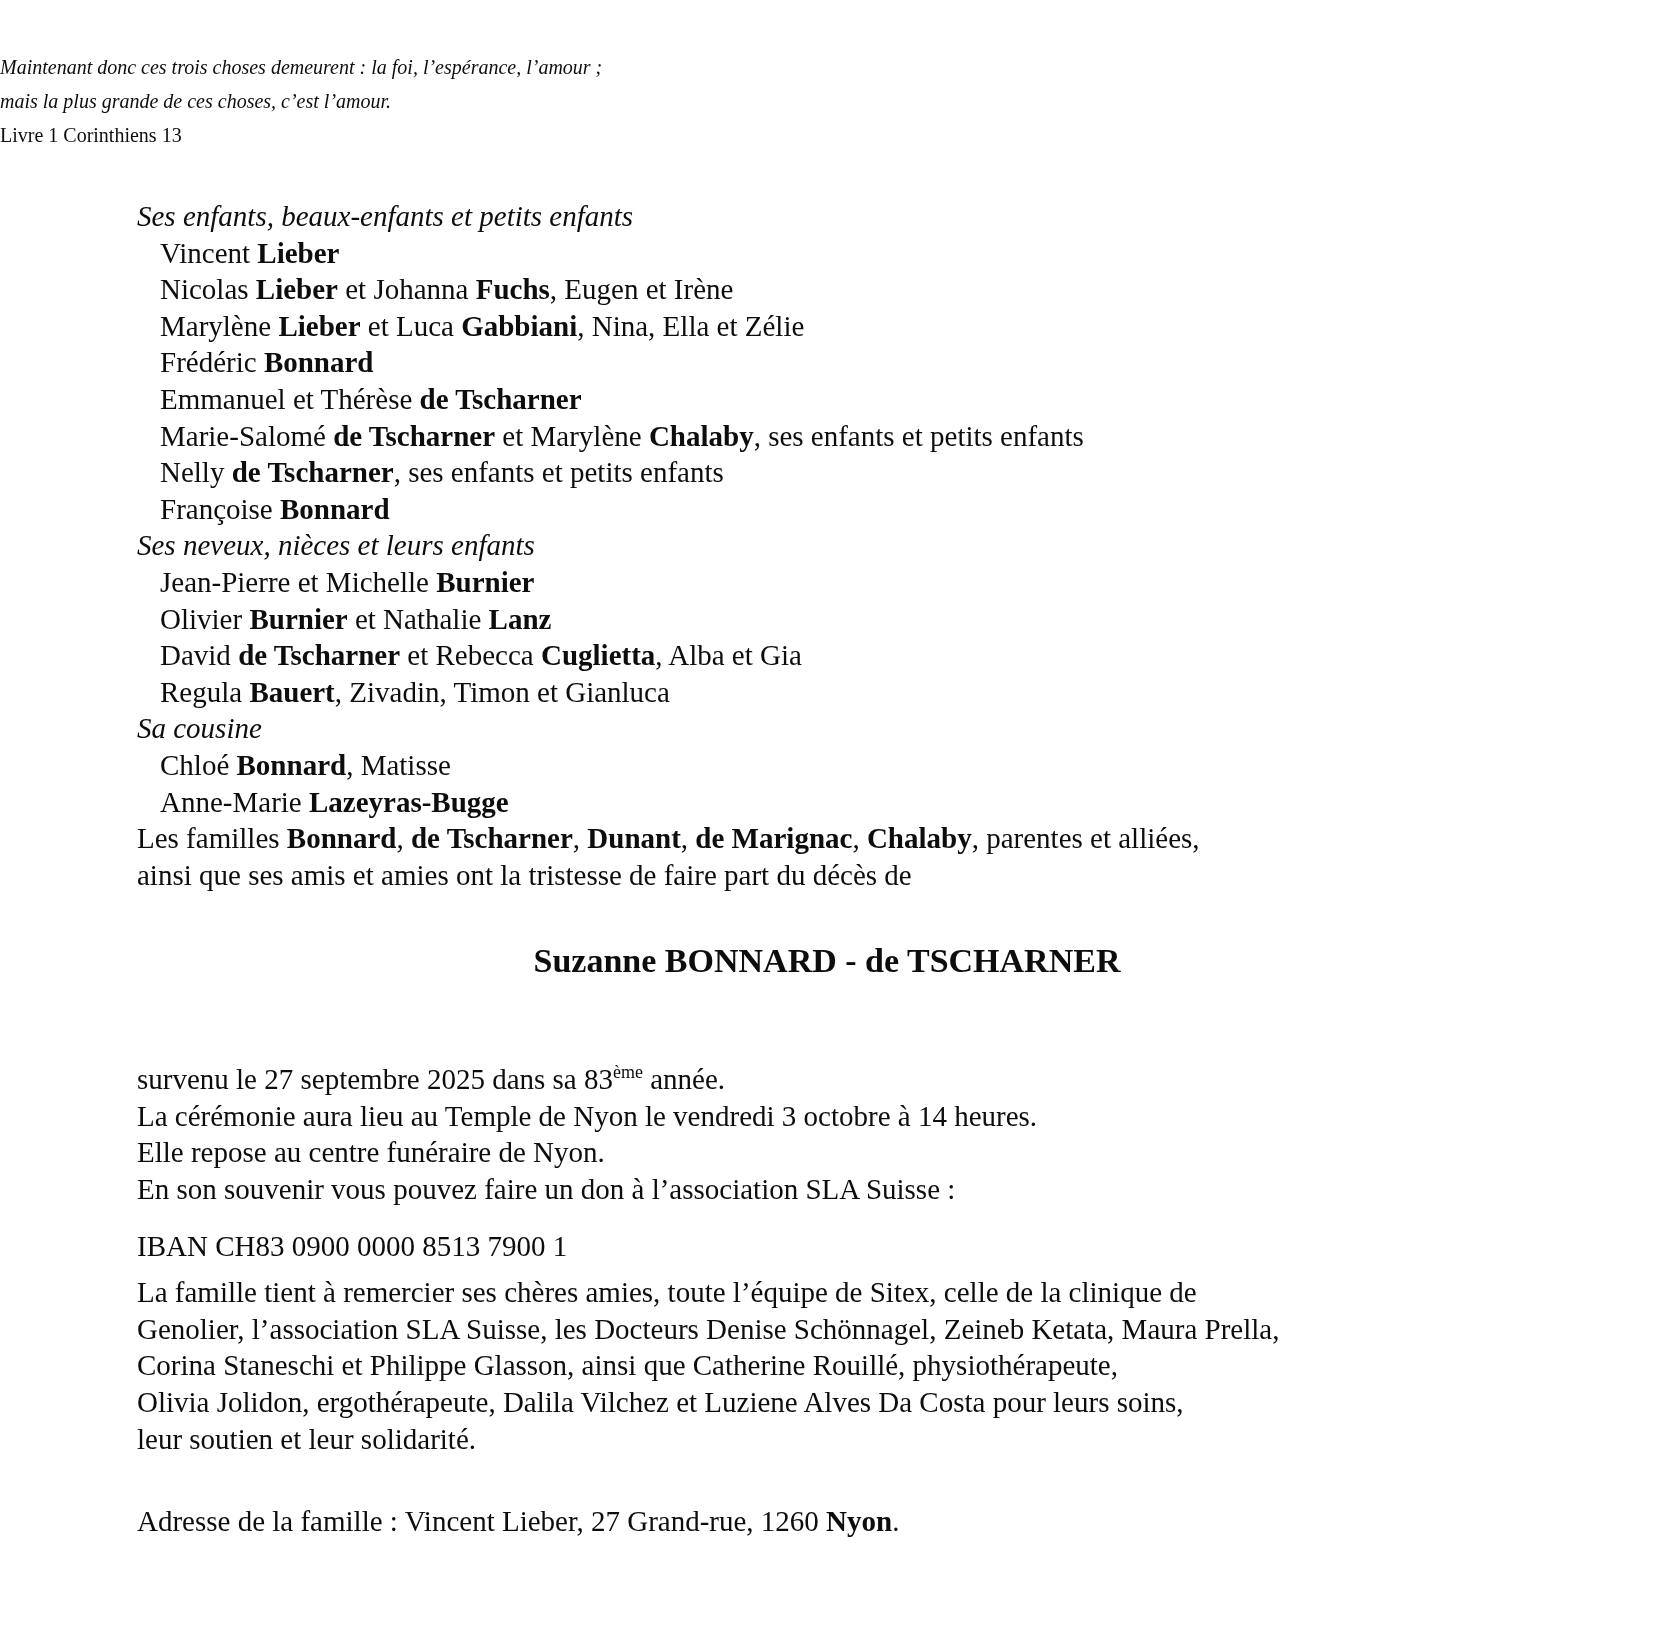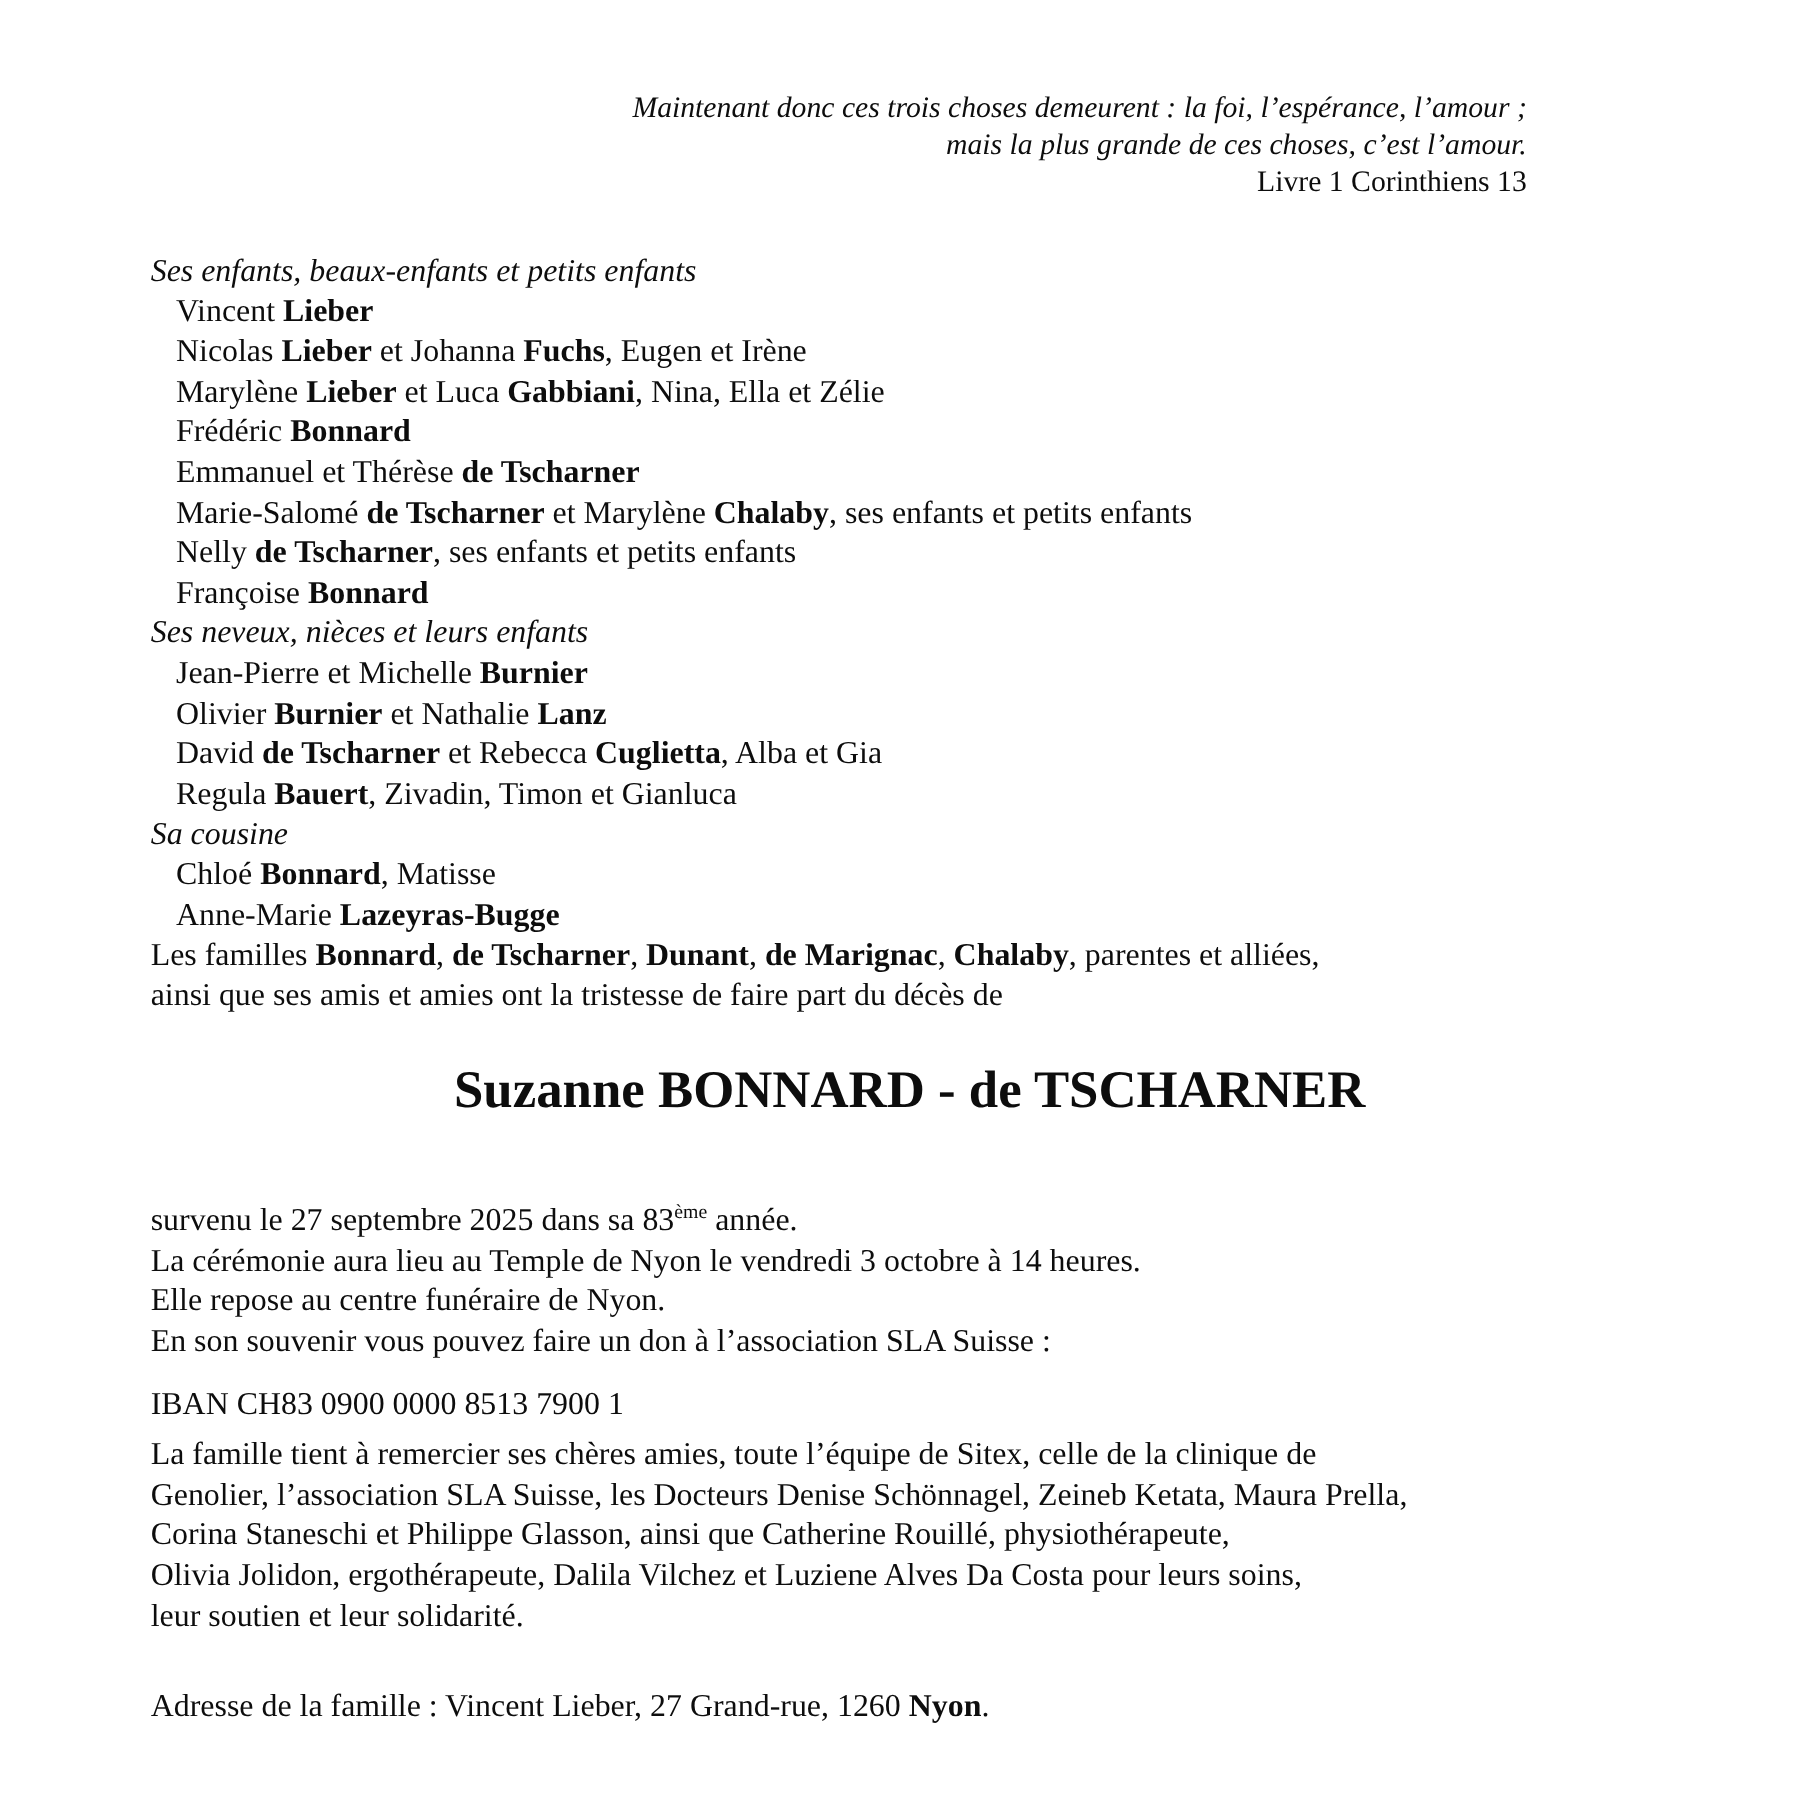--- a/index.html
+++ b/index.html
@@ -3,42 +3,41 @@
 <meta charset="utf-8">
 <style>
   * { margin:0; padding:0; box-sizing:border-box; }
   html, body { width:1654px; height:1650px; background:#ffffff; overflow:hidden; }
   body {
     font-family:"Liberation Serif","DejaVu Serif",serif;
     color:#0d0d0d;
     -webkit-font-smoothing:antialiased;
   }
   .epigraph {
-    padding-top:80px;
+    padding-top:50px;
     margin-right:266px;
-    text-align:right;
-    font-size:27px;
+    font-size:20px;
     line-height:34px;
   }
   .epigraph .quote { font-style:italic; }
   .content {
     margin-left:137px;
     margin-right:137px;
     font-size:29px;
     line-height:36.6px;
   }
   .family-block { margin-top:46px; }
   .tline { white-space:nowrap; }
   .tline.section { font-style:italic; }
   .tline.name { padding-left:23px; }
   .st-bold { font-weight:bold; }
   sup.st-super { font-size:0.62em; vertical-align:super; line-height:0; }
   .deceased-title {
     margin-top:44px;
-    font-size:48px;
+    font-size:34px;
     line-height:48px;
     font-weight:bold;
     text-align:center;
   }
   .details-block { margin-top:76px; }
   .iban-block { margin-top:20px; }
   .thanks-block { margin-top:10px; }
   .address-block { margin-top:46px; }
 </style>
 </head>

